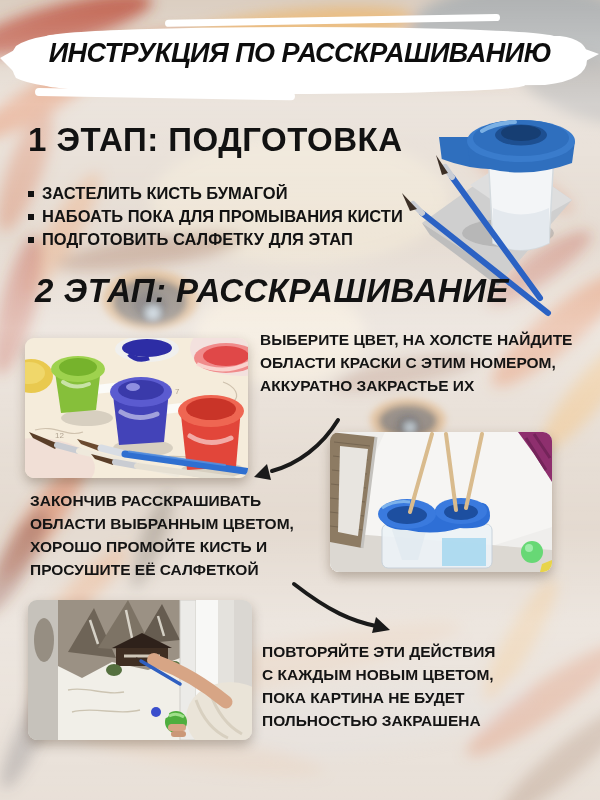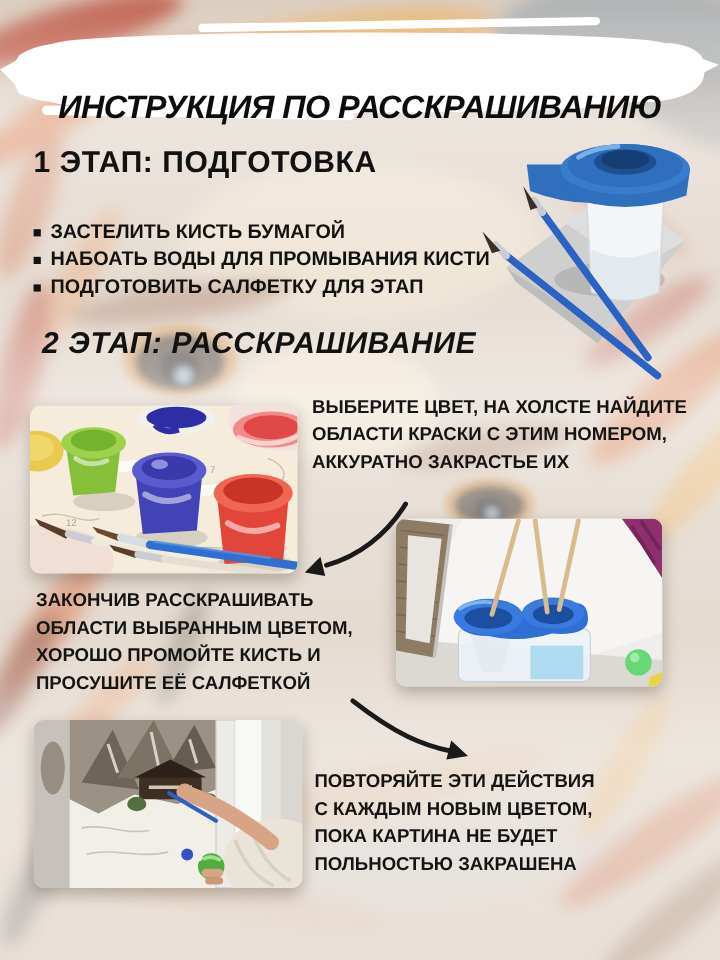--- a/index.html
+++ b/index.html
@@ -8,24 +8,24 @@
     background:#cdbfb2;
     font-family:"Liberation Sans", sans-serif;
     -webkit-font-smoothing:antialiased;
   }
   .abs{position:absolute;}
   svg{display:block;}
   
   .banner-title{
     left:0; top:38px; width:600px; text-align:center;
     font-size:27px; font-weight:700; font-style:italic;
-    letter-spacing:-0.5px; color:#0d0d0d; z-index:3;margin-top:36px;
+    letter-spacing:-0.5px; color:#0d0d0d; z-index:3;
   }
   .stage-heading{
-    font-size:25px; font-weight:700; color:#121212; letter-spacing:0.5px;
+    font-size:33px; font-weight:700; color:#121212; letter-spacing:0.5px;
     z-index:2; white-space:nowrap;
   }
   #stage1-heading{left:28px; top:121px;}
   #stage2-heading{left:35px; top:272px;font-style:italic;}
   .bullet-list{left:28px; top:182px; z-index:2;}
   .bullet-item{display:flex; align-items:center; height:23px;}
   .bullet-sq{
     width:6px;height:6px;background:#121212;margin-right:8px;flex:0 0 auto;
   }
   .bullet-text{
@@ -135,21 +135,21 @@
 
   <div class="abs stage-heading" id="stage1-heading">1 ЭТАП: ПОДГОТОВКА</div>
 
   <div class="abs bullet-list">
     <div class="bullet-item">
       <span class="bullet-sq"></span>
       <span class="bullet-text">ЗАСТЕЛИТЬ КИСТЬ БУМАГОЙ</span>
     </div>
     <div class="bullet-item">
       <span class="bullet-sq"></span>
-      <span class="bullet-text">НАБОАТЬ ВОДЫ ДЛЯ ПРОМЫВАНИЯ КИСТИ</span>
+      <span class="bullet-text">НАБОАТЬ ПОКА ДЛЯ ПРОМЫВАНИЯ КИСТИ</span>
     </div>
     <div class="bullet-item">
       <span class="bullet-sq"></span>
       <span class="bullet-text">ПОДГОТОВИТЬ САЛФЕТКУ ДЛЯ ЭТАП</span>
     </div>
   </div>
 
   <svg class="abs" id="cup-illustration" width="180" height="215" viewBox="0 0 180 215">
 
     <g>

